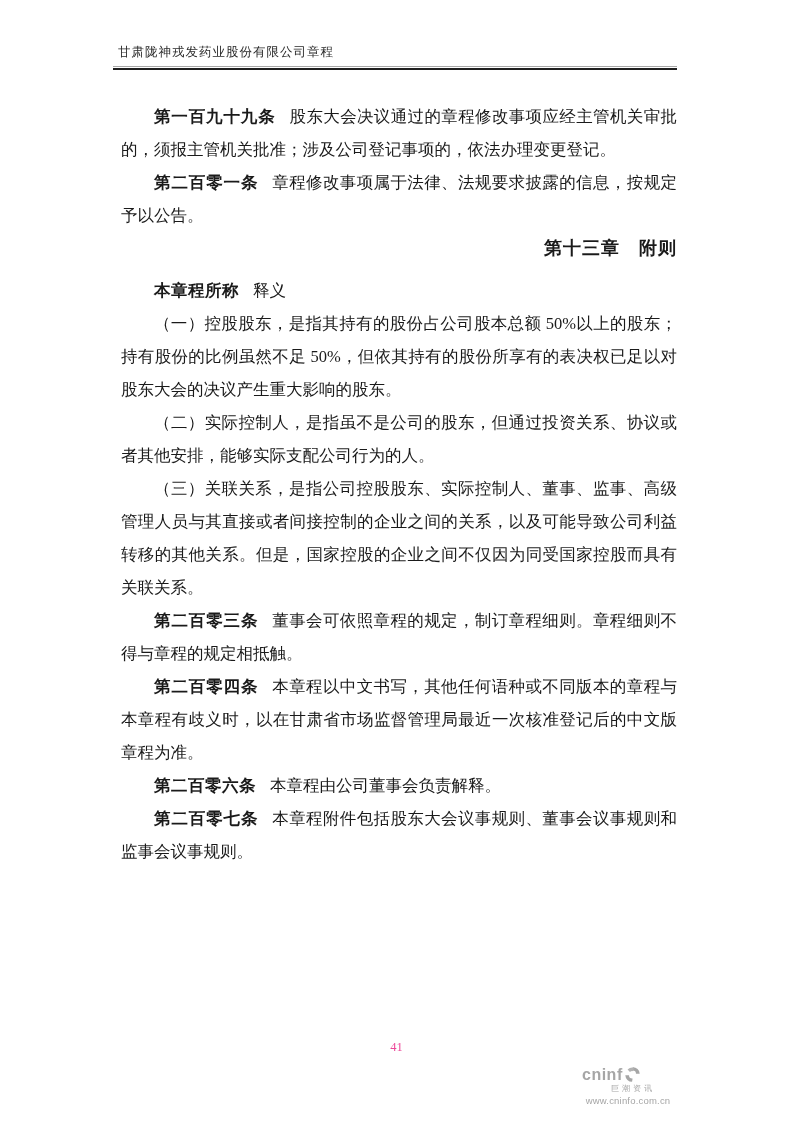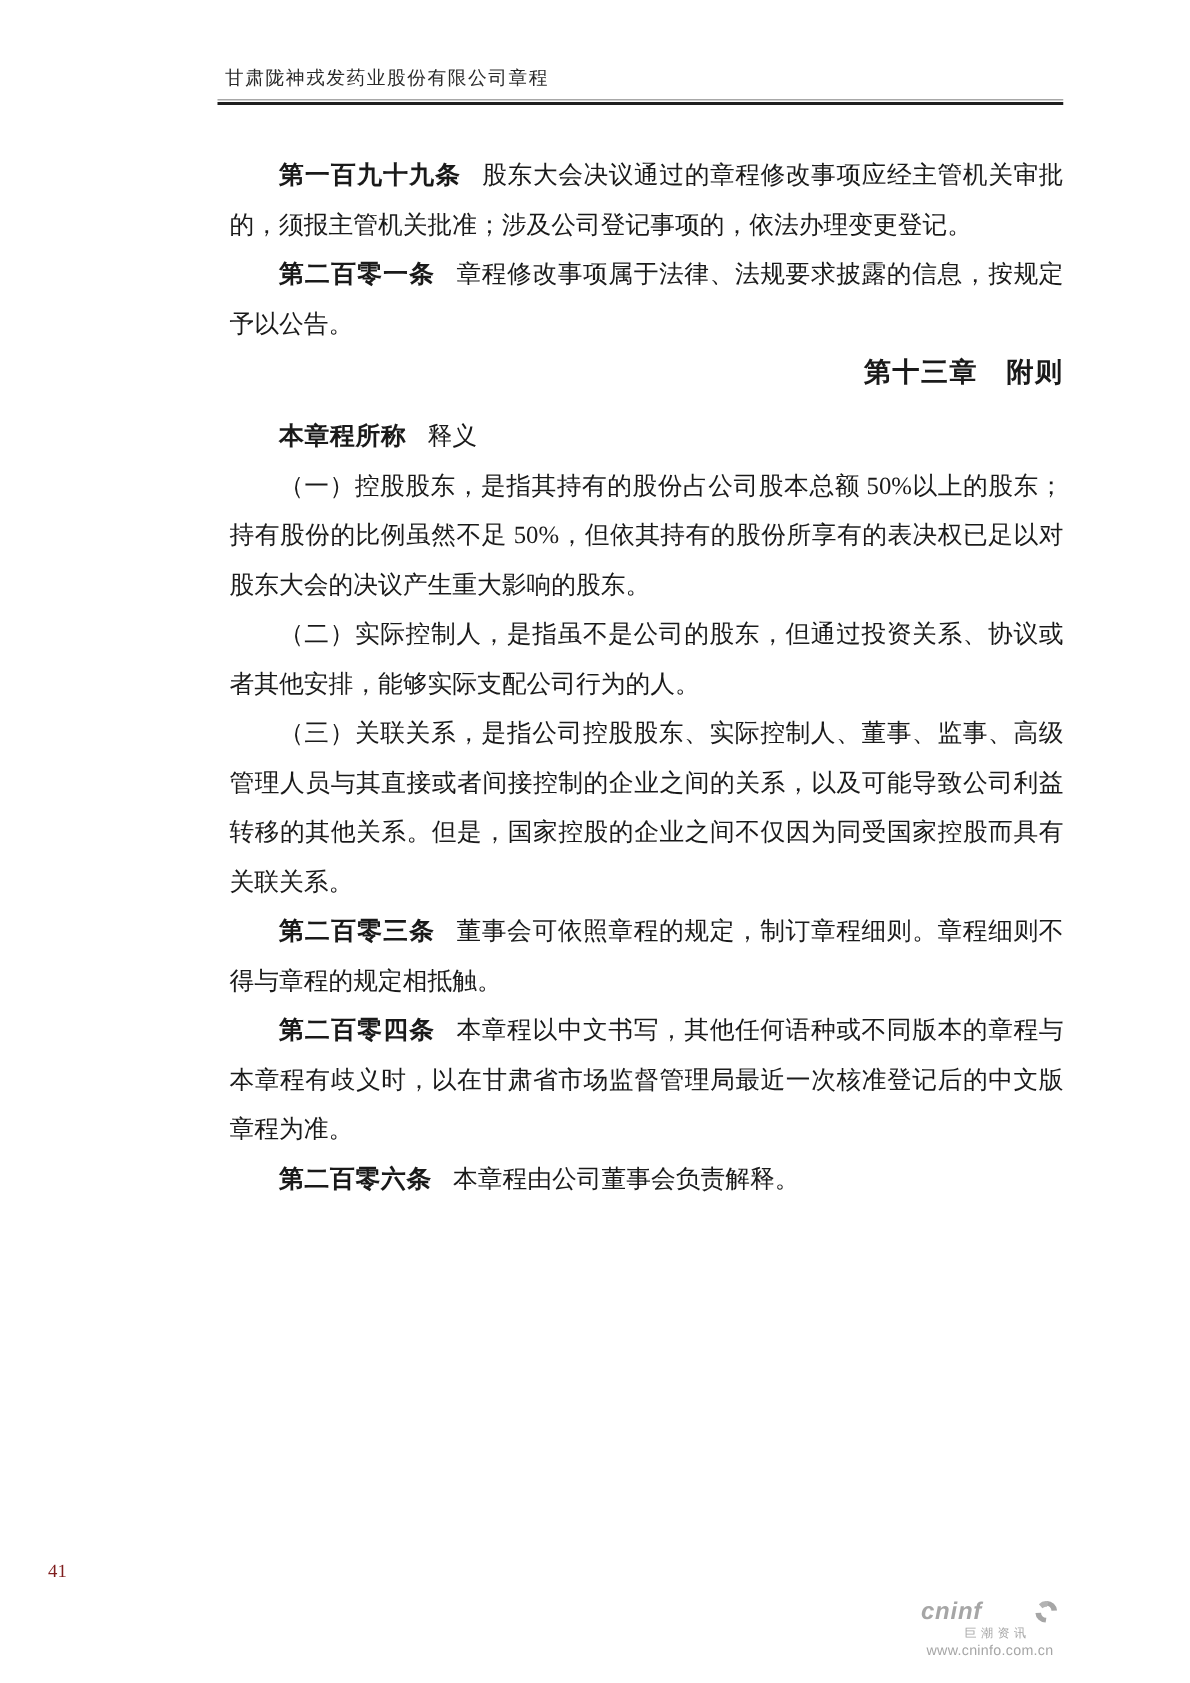--- a/index.html
+++ b/index.html
@@ -4,21 +4,20 @@
 <style>
   html, body { margin: 0; padding: 0; background: #ffffff; }
   .page {
     position: relative;
     width: 677px;
     height: 1122px;
     background: #ffffff;
     overflow: hidden;
     font-family: "Liberation Serif", "DejaVu Serif", serif;
     color: #1a1a1a;
-    margin-left: 32px;
   }
   .header {
     position: absolute;
     top: 44px;
     left: 113px;
     width: 564px;
   }
   .header-title {
     font-size: 12.5px;
     color: #2a2a2a;
@@ -56,40 +55,39 @@
     font-weight: 700;
     line-height: 33px;
     text-align: right;
     letter-spacing: 1px;
   }
   .page-number {
     position: absolute;
     top: 1040px;
     left: 0;
     width: 793px;
-    text-align: left;
+    text-align: center;
     font-size: 12.5px;
-    color: #7f1d1d;
+    color: #ec4899;
   }
   .cninfo-logo {
     position: absolute;
     top: 1066px;
     right: 3px;
     width: 92px;
     text-align: center;
     color: #a6a6a6;
     font-family: "Liberation Sans", "DejaVu Sans", sans-serif;
     line-height: 1;
   }
   .cninfo-brand-row {
     display: flex;
     align-items: center;
-    justify-content: space-between;
+    justify-content: flex-start;
     gap: 1px;
-    font-style: italic;
   }
   .cninfo-brand {
     font-size: 16px;
     font-weight: 700;
     letter-spacing: 0.5px;
   }
   .cninfo-swirl { width: 17px; height: 17px; display: inline-block; }
   .cninfo-brand-cn {
     font-size: 8px;
     letter-spacing: 3px;
@@ -130,20 +128,21 @@
 
     <p class="law-para"><span>（三）关联关系，是指公司控股股东、实际控制人、董事、监事、高级管理人员与其直接或者间接控制的企业之间的关系，以及可能导致公司利益转移的其他关系。但是，国家控股的企业之间不仅因为同受国家控股而具有关联关系。</span></p>
 
     <p class="law-para"><span class="law-label">第二百零三条</span><span>董事会可依照章程的规定，制订章程细则。章程细则不得与章程的规定相抵触。</span></p>
 
     <p class="law-para"><span class="law-label">第二百零四条</span><span>本章程以中文书写，其他任何语种或不同版本的章程与本章程有歧义时，以在甘肃省市场监督管理局最近一次核准登记后的中文版章程为准。</span></p>
 
 
     <p class="law-para"><span class="law-label">第二百零六条</span><span>本章程由公司董事会负责解释。</span></p>
 
+    <p class="law-para"><span class="law-label">第二百零七条</span><span>本章程附件包括股东大会议事规则、董事会议事规则和监事会议事规则。</span></p>
 
   </div>
 
   <div class="page-number">41</div>
 
   <div class="cninfo-logo">
     <div class="cninfo-brand-row">
       <span class="cninfo-brand">cninf</span>
       <span class="cninfo-swirl">
         <svg viewBox="0 0 20 20" width="17" height="17">

